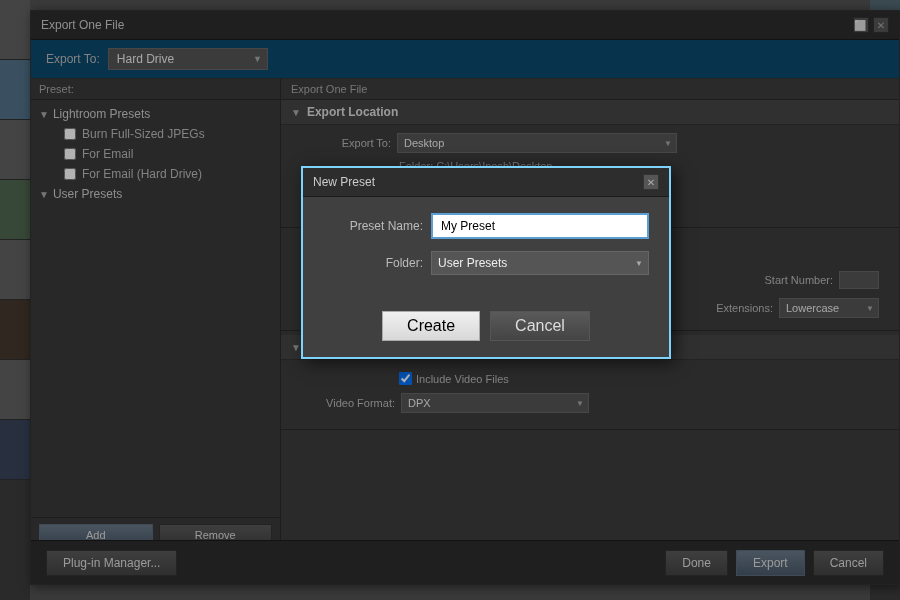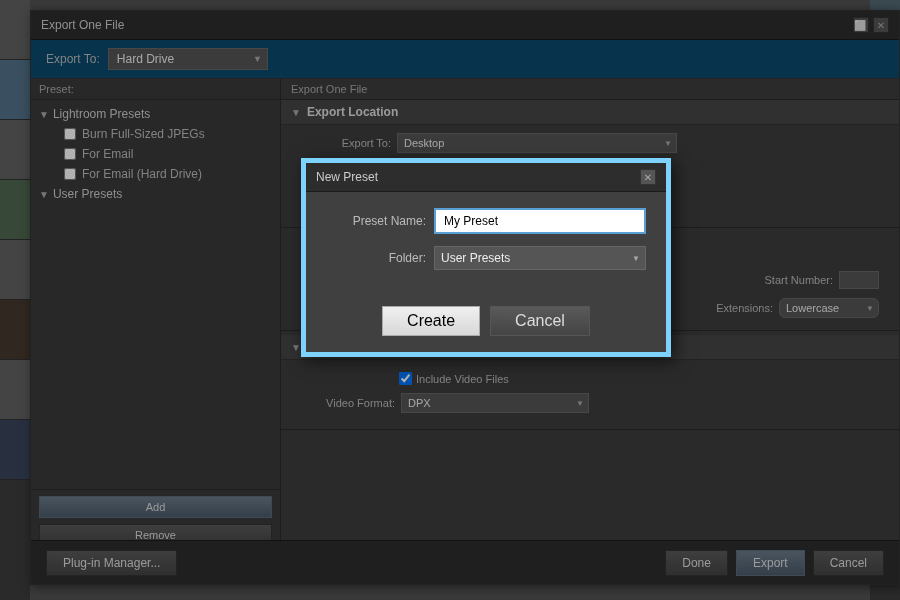--- a/index.html
+++ b/index.html
@@ -140,21 +140,20 @@
     .preset-item input[type="checkbox"] {
       margin-right: 6px;
       width: 12px;
       height: 12px;
     }
     .left-panel-buttons {
       display: flex;
       padding: 6px 8px;
       gap: 6px;
       border-top: 1px solid #2a2a2a;
-      flex-direction: column;
     }
     .panel-btn {
       flex: 1;
       background: linear-gradient(to bottom, #5a5a5a, #444);
       color: #ddd;
       border: 1px solid #333;
       padding: 4px 8px;
       font-size: 11px;
       cursor: pointer;
       text-align: center;
@@ -335,24 +334,24 @@
       right: 0;
       bottom: 0;
       background: rgba(0,0,0,0.3);
       z-index: 10;
     }
 
     
     .new-preset-dialog {
       position: absolute;
       left: 270px;
-      top: 147px;
+      top: 155px;
       width: 370px;
       background: #404040;
-      border: 5px solid #7dd3fc;
+      border: 2px solid #7dd3fc;
       box-shadow: 4px 4px 16px rgba(0,0,0,0.6);
       z-index: 20;
     }
     .np-titlebar {
       background: #2d2d2d;
       padding: 6px 10px;
       display: flex;
       align-items: center;
       justify-content: space-between;
       border-bottom: 1px solid #1a1a1a;
@@ -619,21 +618,21 @@
               <span>pexels-photo-3288100.jpg</span>
             </div>
             <div style="display:flex; align-items:center; gap:6px;">
               <span style="color:#bbb; font-size:11px;">Start Number:</span>
               <input type="text" style="width: 40px; background: rgb(85, 85, 85); color: rgb(238, 238, 238); border: 1px solid rgb(102, 102, 102); padding: 2px 4px; font-size: 11px;" value="">
             </div>
           </div>
           <div class="extensions-row">
             <span>Extensions:</span>
             <div class="select-wrap">
-              <select class="form-select" style="width:100px;border-radius:6px;">
+              <select class="form-select" style="width:100px;">
                 <option>Lowercase</option>
                 <option>Uppercase</option>
               </select>
             </div>
           </div>
         </div>
       </div>
 
       <div class="section video-section">
         <div class="section-header">

